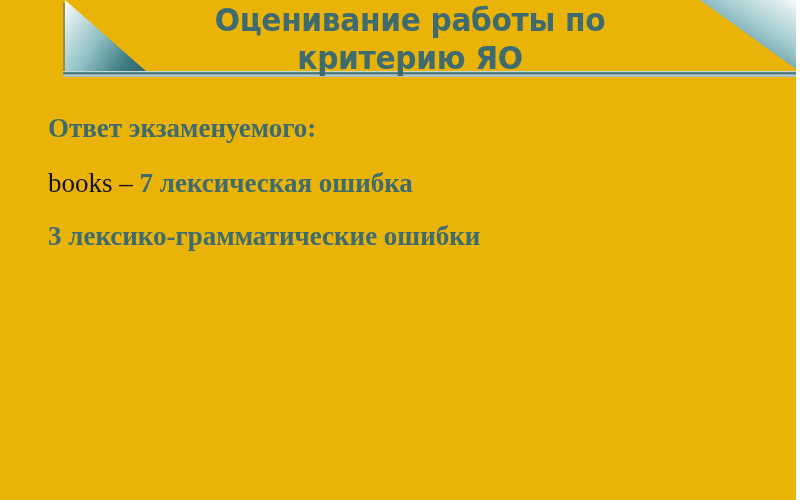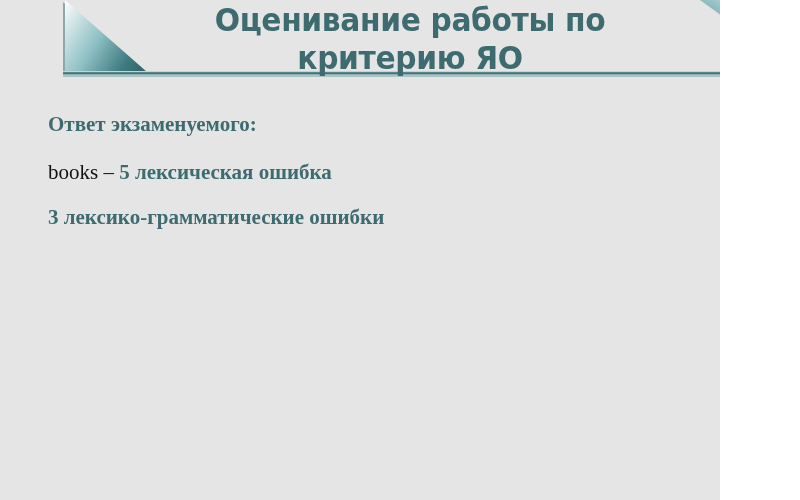--- a/index.html
+++ b/index.html
@@ -8,23 +8,23 @@
   }
   body {
     width: 800px;
     height: 500px;
     background: #ffffff;
     font-family: "Liberation Serif", "DejaVu Serif", serif;
     overflow: hidden;
   }
   .slide {
     position: relative;
-    width: 720px;
+    width: 796px;
     height: 500px;
-    background: #e5e5e5;
+    background: #eab308;
     overflow: hidden;
   }
 
   
   .title-band {
     position: absolute;
     left: 0;
     top: 0;
     width: 800px;
     height: 80px;
@@ -94,21 +94,21 @@
   }
 
   
   .body {
     position: absolute;
     left: 48px;
     top: 112px;
     width: 730px;
   }
   .para {
-    font-size: 21px;
+    font-size: 27px;
     line-height: 1.22;
     color: #111111;
     margin: 0 0 20px 0;
     font-family: "Liberation Serif", "DejaVu Serif", serif;
   }
   .accent {
     color: #3d6b70;
     font-weight: bold;
   }
   .para.lead {
@@ -131,21 +131,21 @@
     <div class="title-text">Оценивание работы по
 критерию ЯО</div>
   </div>
 
   <div class="body">
 
     <p class="para lead">Ответ экзаменуемого:</p>
 
 
     <p class="para">
-      <span>books – </span><span class="accent">5 лексическая ошибка</span>
+      <span>books – </span><span class="accent">7 лексическая ошибка</span>
     </p>
 
     <p class="para">
       <span></span><span class="accent">3 лексико-грамматические ошибки</span>
     </p>
 
 
 
   </div>
 </div>

